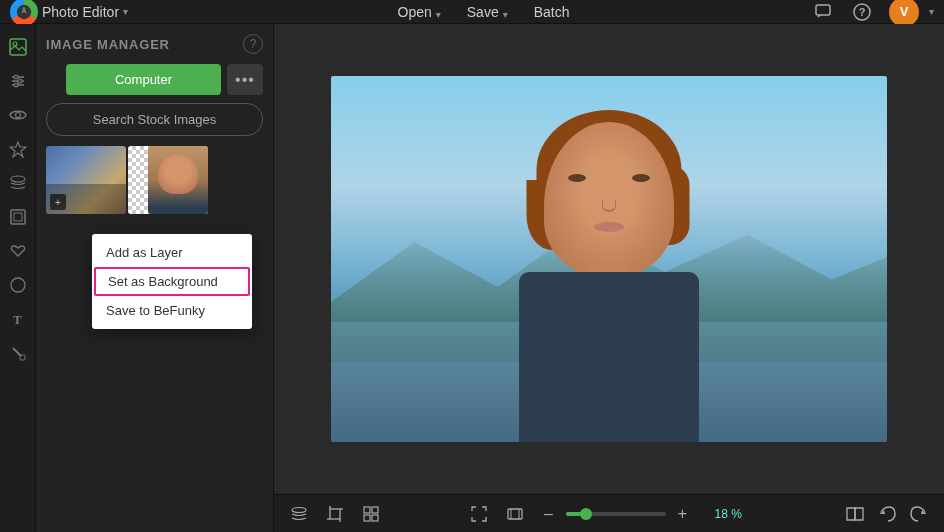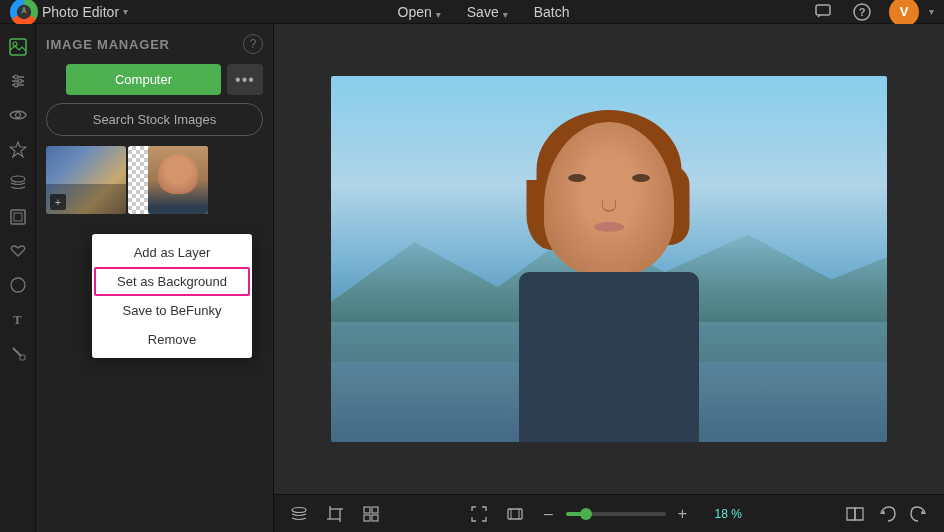--- a/index.html
+++ b/index.html
@@ -289,21 +289,20 @@
     .context-menu {
       position: absolute;
       left: 56px;
       top: 210px;
       background: white;
       border-radius: 3px;
       box-shadow: 0 4px 16px rgba(0,0,0,0.4);
       z-index: 100;
       min-width: 160px;
       padding: 4px 0;
-      text-align: center;
     }
     .context-menu-item {
       padding: 7px 14px;
       font-size: 13px;
       color: #333;
       cursor: pointer;
       white-space: nowrap;
     }
     .context-menu-item.highlighted {
       border: 2px solid #e91e8c;
@@ -648,23 +647,20 @@
     <div class="context-menu">
       <div class="context-menu-item">
         <span>Add as Layer</span>
       </div>
       <div class="context-menu-item highlighted">
         <span>Set as Background</span>
       </div>
       <div class="context-menu-item">
         <span>Save to BeFunky</span>
       </div>
-      <div class="context-menu-item">
-        <span>Remove</span>
-      </div>
     </div>
   </div>
 
   <div class="canvas-area">
     <div class="canvas-container">
 
       <div class="person-canvas">
 
         <div style="position:absolute;bottom:0;left:0;right:0;height:120px;background:linear-gradient(180deg,rgba(100,150,170,0.6) 0%,rgba(70,110,140,0.8) 100%);"></div>
 

